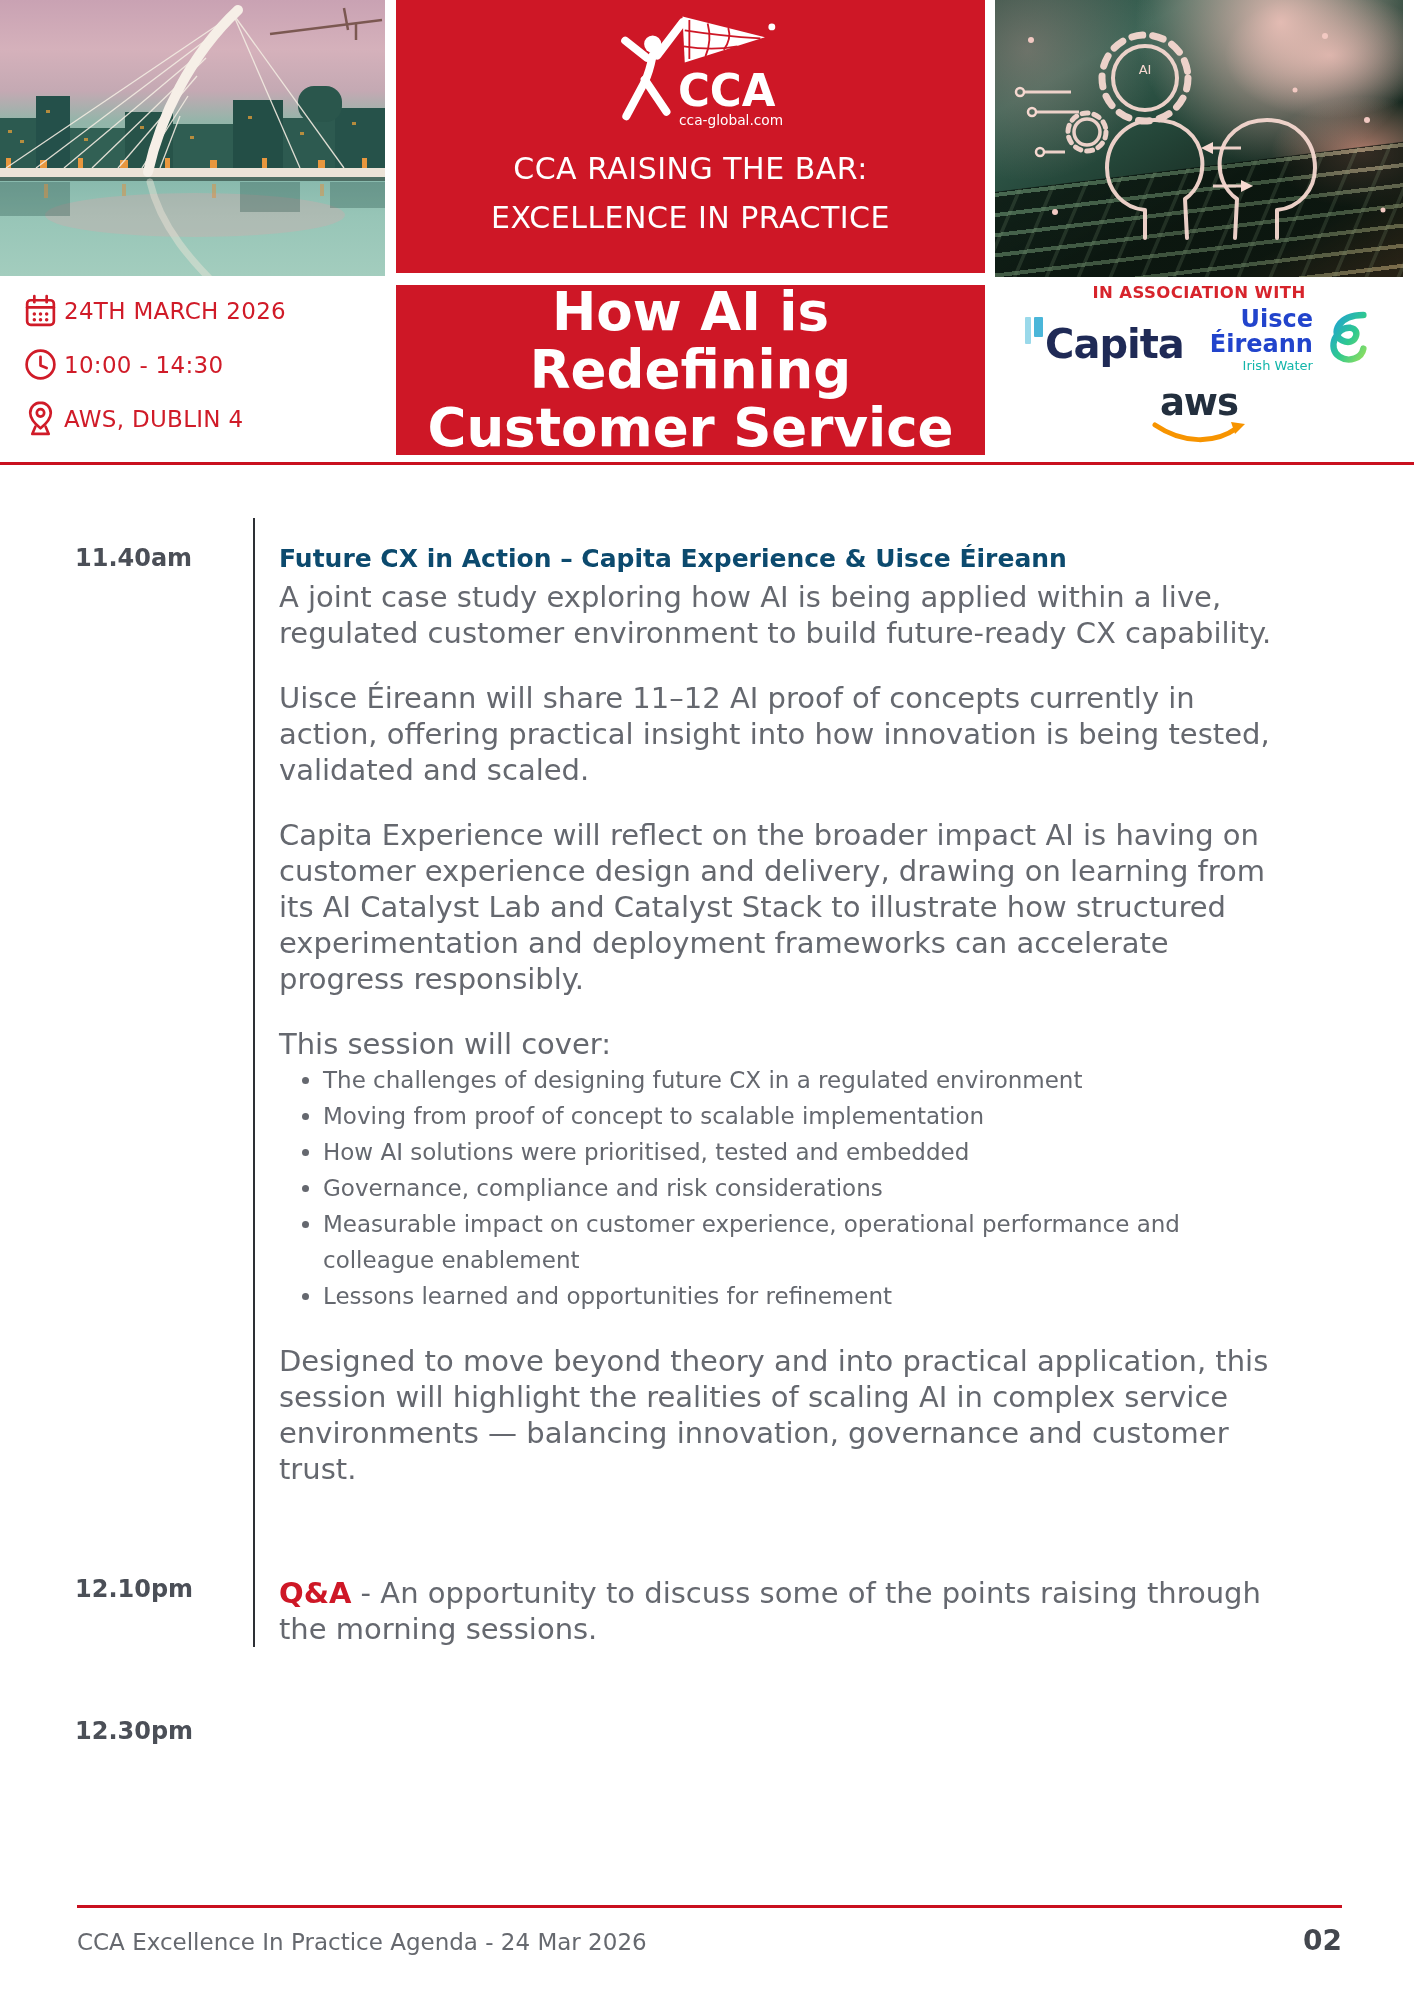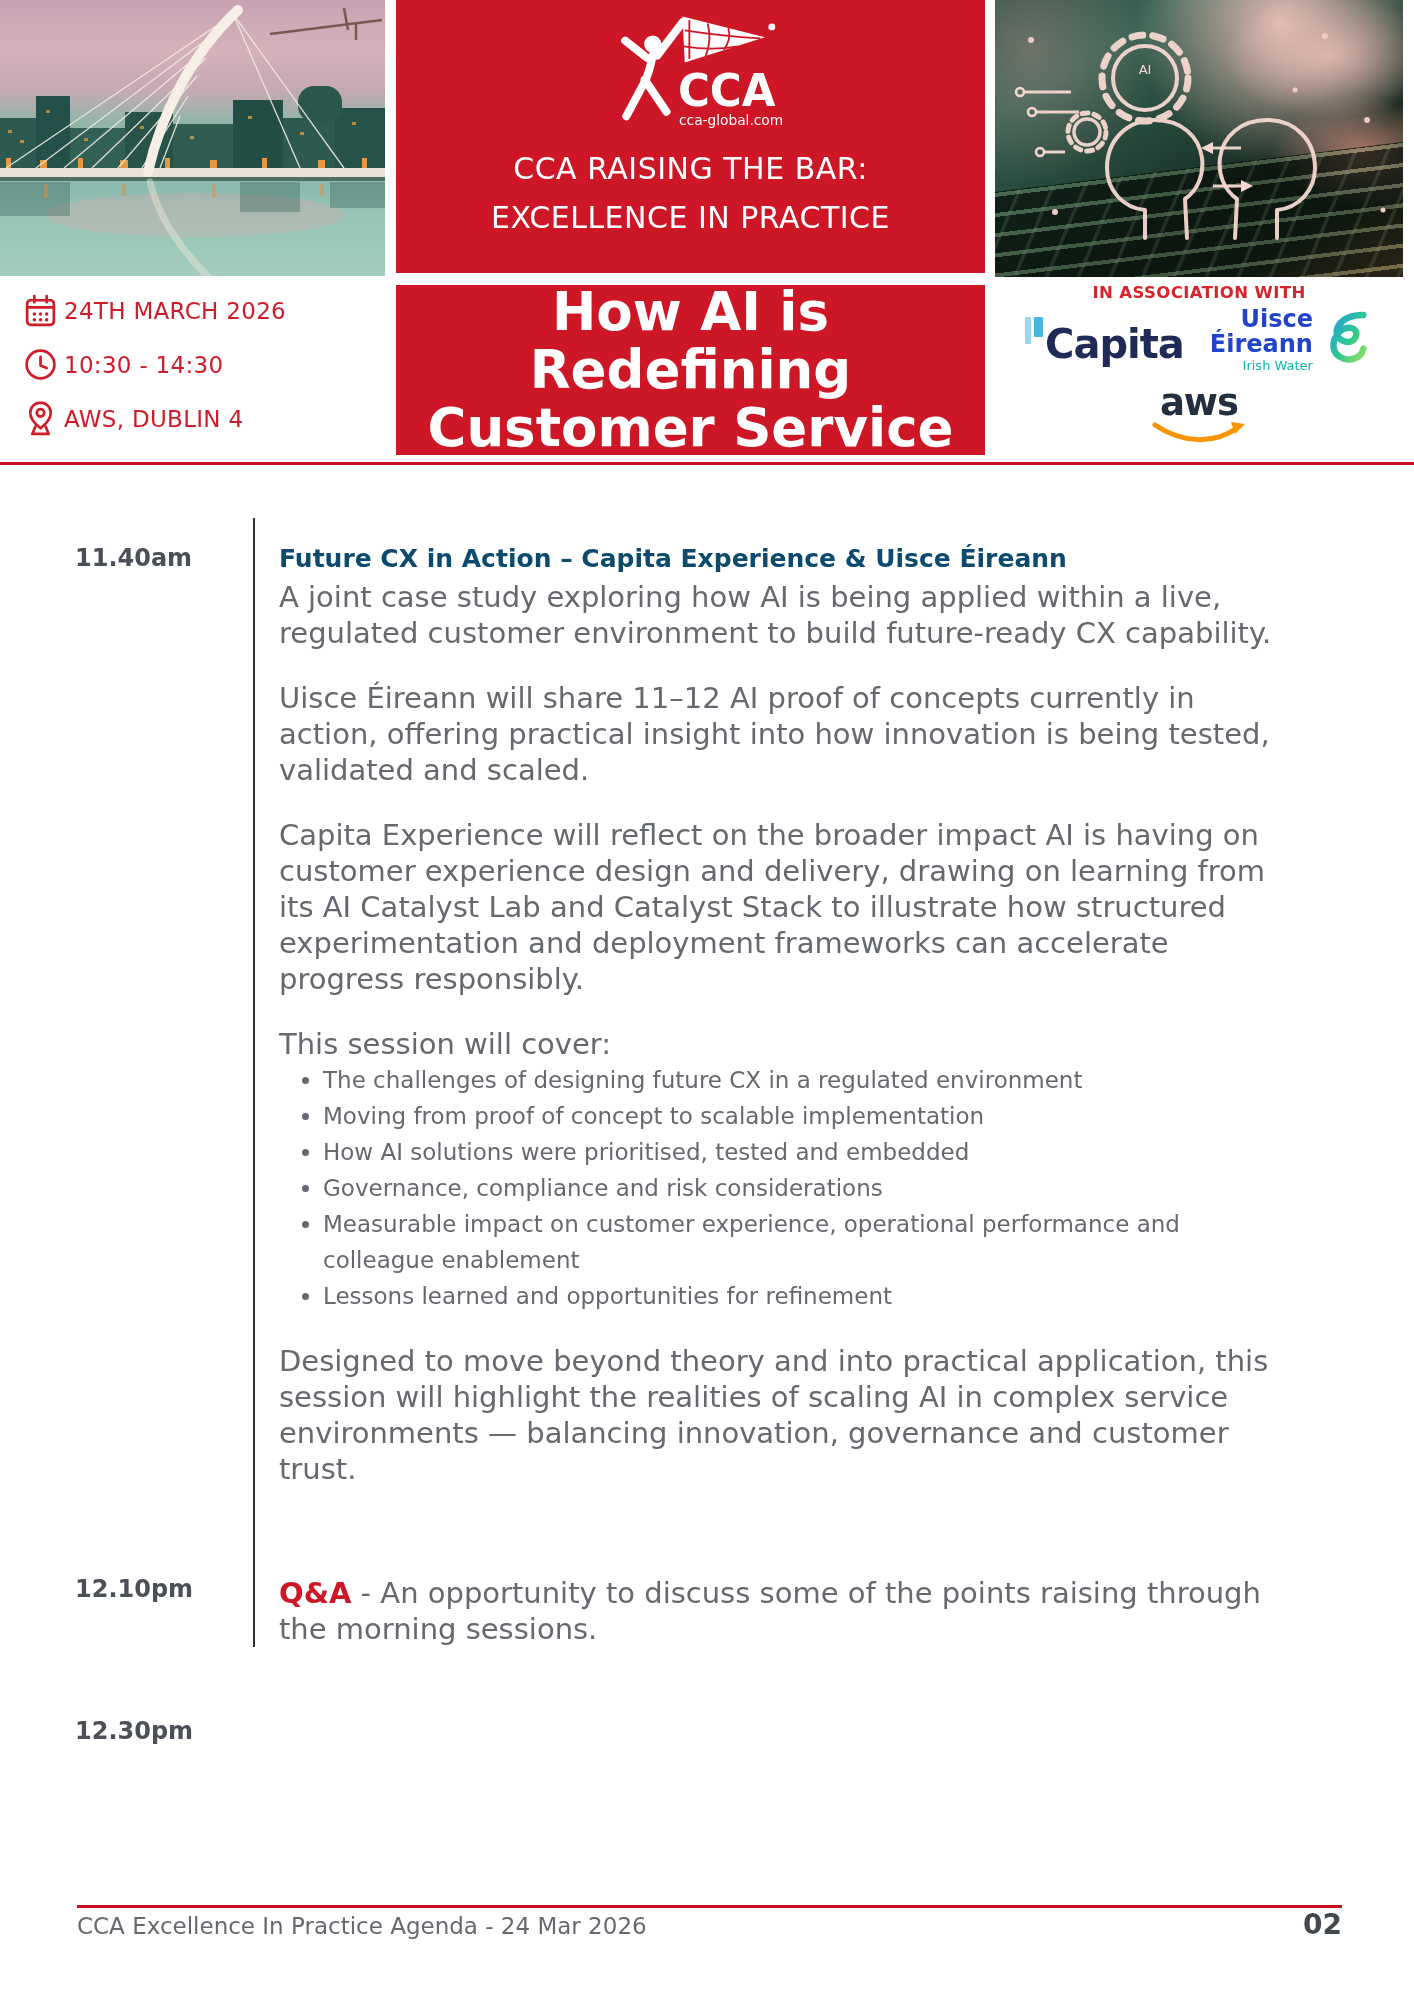--- a/index.html
+++ b/index.html
@@ -73,21 +73,21 @@
   .session-heading{margin:0 0 6px;font-size:25px;font-weight:700;color:#0c4a6e;}
   .content-inner p{margin:0 0 29px;font-size:29px;line-height:36px;color:#65686f;}
   .content-inner p.tight{margin-bottom:0;}
   .content-inner p.last{margin-bottom:0;}
   .session-bullets{margin:0 0 29px;padding-left:44px;}
   .session-bullets li{font-size:23px;line-height:36px;color:#65686f;}
   .inline-heading{color:#ce1726;font-weight:700;}
 
   
   .footer{position:absolute;left:77px;right:72px;top:1905px;border-top:3px solid #c9101f;
-    padding-top:0;display:flex;justify-content:space-between;align-items:baseline;}
+    padding-top:16px;display:flex;justify-content:space-between;align-items:baseline;}
   .footer-caption{font-size:23px;color:#66696f;}
   .page-number{font-size:28px;font-weight:700;color:#43474e;}
 </style>
 </head>
 <body>
 
 <div class="page">
 
   <div class="header">
 
@@ -181,21 +181,21 @@
         </svg>
         <span class="detail-label">24TH MARCH 2026</span>
       </div>
       <div class="detail-row">
         <svg width="37" height="37" viewBox="0 0 36 36">
           <g fill="none" stroke="#d01b28" stroke-width="2.6" stroke-linecap="round" stroke-linejoin="round">
             <circle cx="18" cy="18" r="13.5"></circle>
             <polyline points="18,10.5 18,19 24,21.5"></polyline>
           </g>
         </svg>
-        <span class="detail-label">10:30 - 14:30</span>
+        <span class="detail-label">10:00 - 14:30</span>
       </div>
       <div class="detail-row">
         <svg width="37" height="37" viewBox="0 0 36 36">
           <g fill="none" stroke="#d01b28" stroke-width="2.6" stroke-linecap="round" stroke-linejoin="round">
             <path d="M18,2.5 C12.4,2.5 8,7 8,12.6 C8,18 13,23.5 18,27.5 C23,23.5 28,18 28,12.6 C28,7 23.6,2.5 18,2.5 Z"></path>
             <circle cx="18" cy="12.5" r="3.6"></circle>
             <path d="M13,26 L10,33 L26,33 L23,26"></path>
           </g>
         </svg>
         <span class="detail-label">AWS, DUBLIN 4</span>

